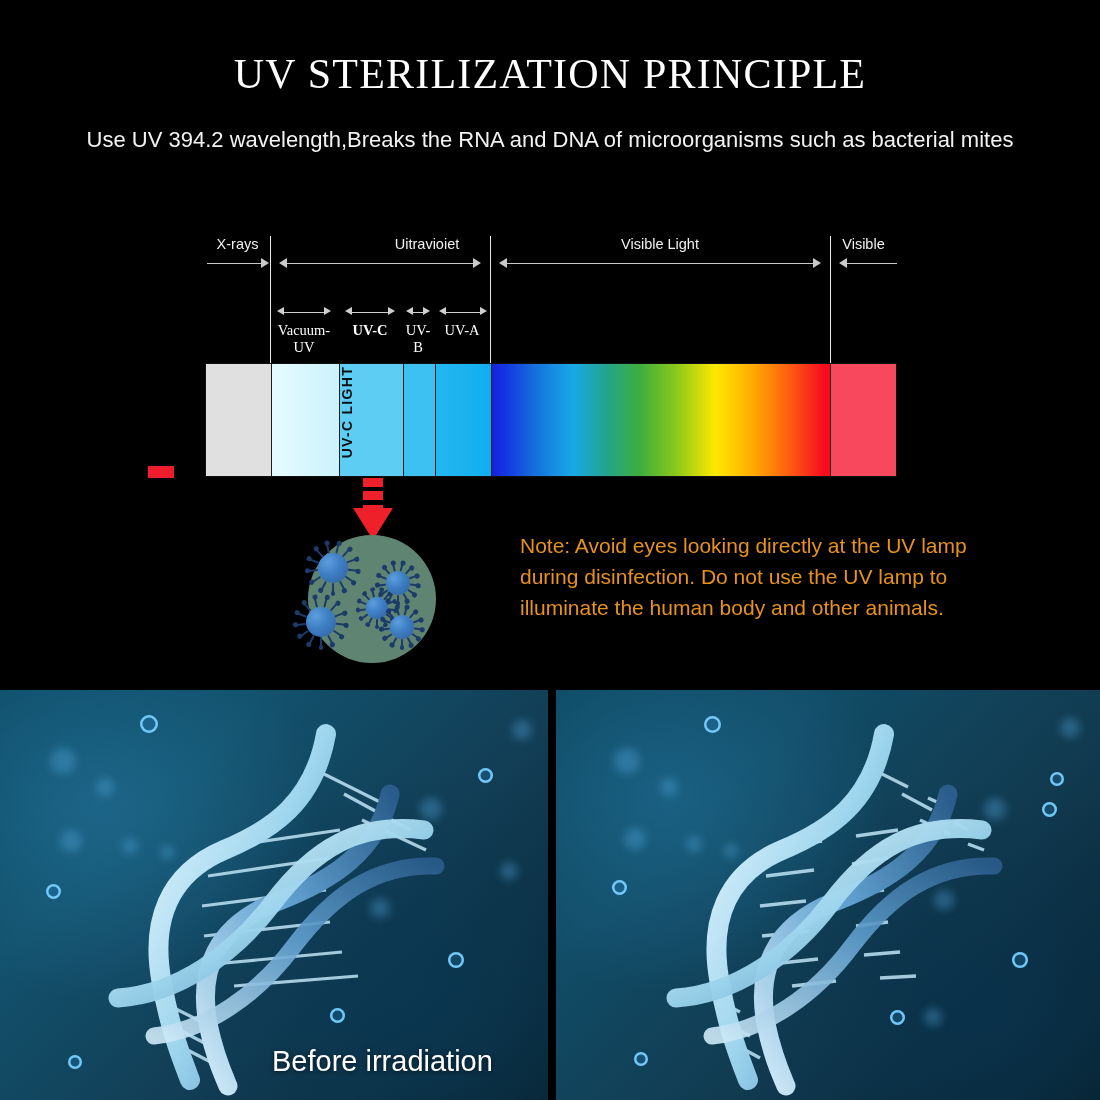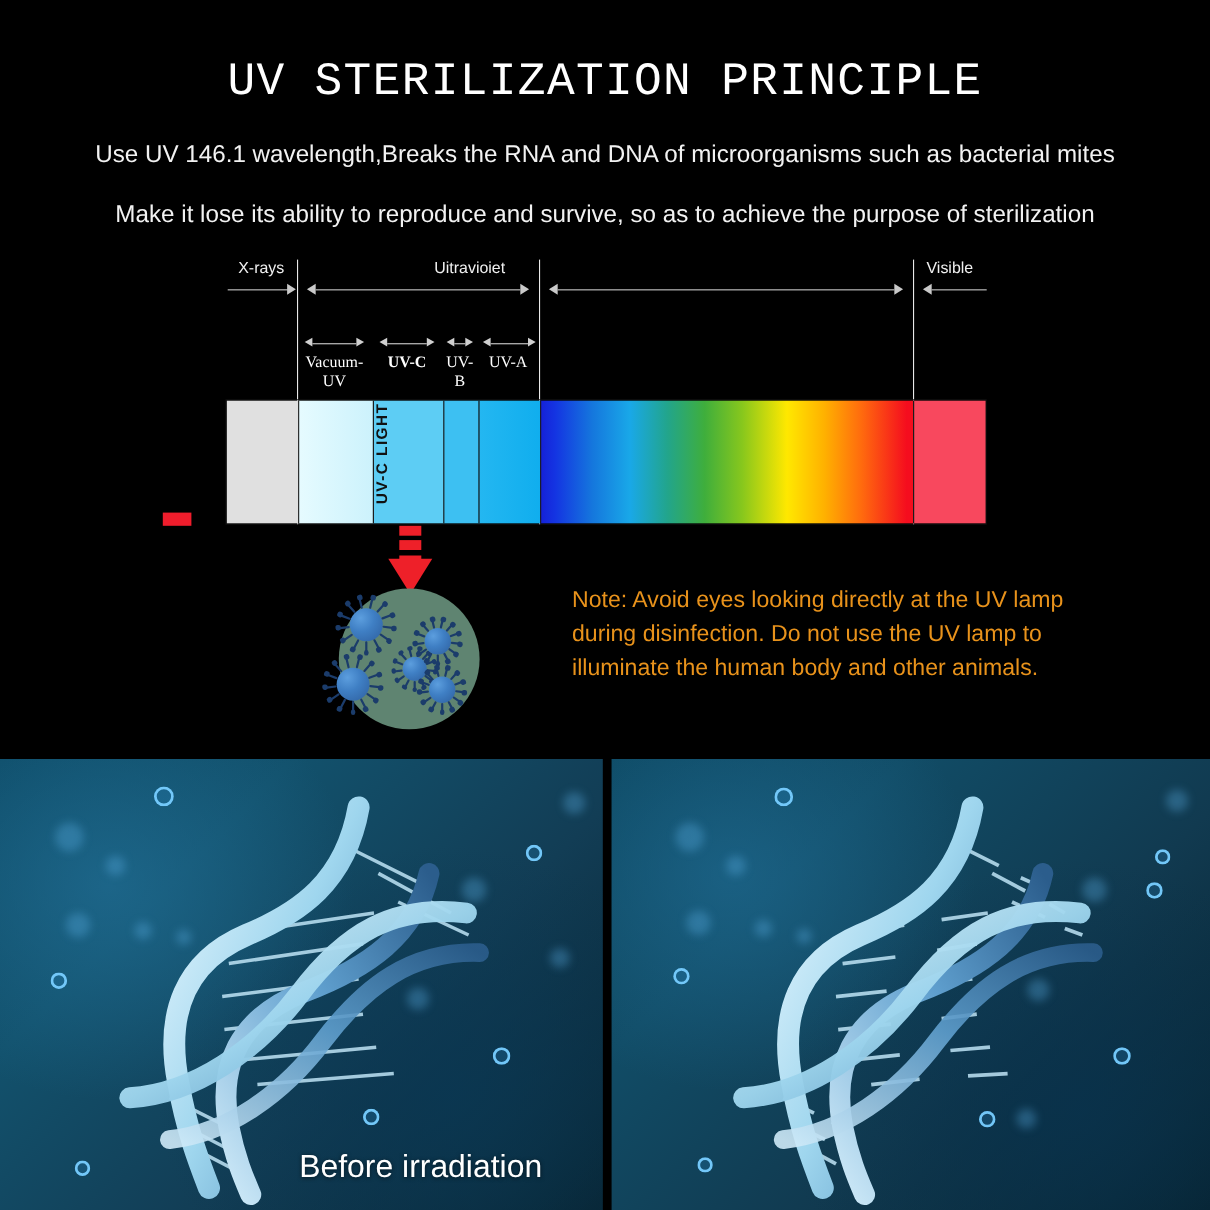--- a/index.html
+++ b/index.html
@@ -4,21 +4,21 @@
 <style>
   html,body{margin:0;padding:0;background:#000;}
   body{width:1100px;height:1100px;overflow:hidden;font-family:"Liberation Sans",sans-serif;}
 
   #page{position:relative;width:1100px;height:1100px;background:#000;}
 
   
   .title{
     position:absolute;left:0;top:50px;width:1100px;text-align:center;
     color:#fff;font-size:42px;letter-spacing:1.2px;font-weight:400;
-    font-family:Liberation Mono, monospace;
+    font-family:Liberation Serif, serif;
   }
   .subline{
     position:absolute;left:0;width:1100px;text-align:center;
     color:#f2f2f2;font-size:22px;font-weight:400;
   }
   .subline.l1{top:127px;}
   .subline.l2{top:182px;}
 
   
   #spectrum{position:absolute;left:205px;top:236px;width:692px;height:245px;}
@@ -110,39 +110,39 @@
   #cap-left{left:272px;}
 
   .dna{position:absolute;}
 </style>
 </head>
 <body>
 
 <div id="page">
 
   <div class="title">UV STERILIZATION PRINCIPLE</div>
-  <div class="subline l1">Use UV 146.1 wavelength,Breaks the RNA and DNA of microorganisms such as bacterial mites</div>
-  <div class="subline l2">Make it lose its ability to reproduce and survive, so as to achieve the purpose of sterilization</div>
+  <div class="subline l1">Use UV 394.2 wavelength,Breaks the RNA and DNA of microorganisms such as bacterial mites</div>
 
   <div id="spectrum">
 
     <div class="vrule" style="left:65px;height:241px;"></div>
     <div class="vrule" style="left:285px;height:241px;"></div>
     <div class="vrule" style="left:625px;height:241px;"></div>
 
     <div class="toprow">
       <div class="band-label" style="left:0px;width:65px;">X-rays</div>
       <div class="arrowline" style="left:2px;width:56px;"></div>
       <div class="arrowhead ah-r" style="left:56px;"></div>
 
       <div class="band-label" style="left:65px;width:220px;padding-left:47px;">Uitravioiet</div>
       <div class="arrowhead ah-l" style="left:74px;"></div>
       <div class="arrowline" style="left:82px;width:186px;"></div>
       <div class="arrowhead ah-r" style="left:268px;"></div>
 
+      <div class="band-label" style="left:285px;width:340px;">Visible Light</div>
       <div class="arrowhead ah-l" style="left:294px;"></div>
       <div class="arrowline" style="left:302px;width:306px;"></div>
       <div class="arrowhead ah-r" style="left:608px;"></div>
 
       <div class="band-label" style="left:625px;width:67px;">Visible</div>
       <div class="arrowhead ah-l" style="left:634px;"></div>
       <div class="arrowline" style="left:642px;width:50px;"></div>
     </div>
 
     <div class="subrow">

